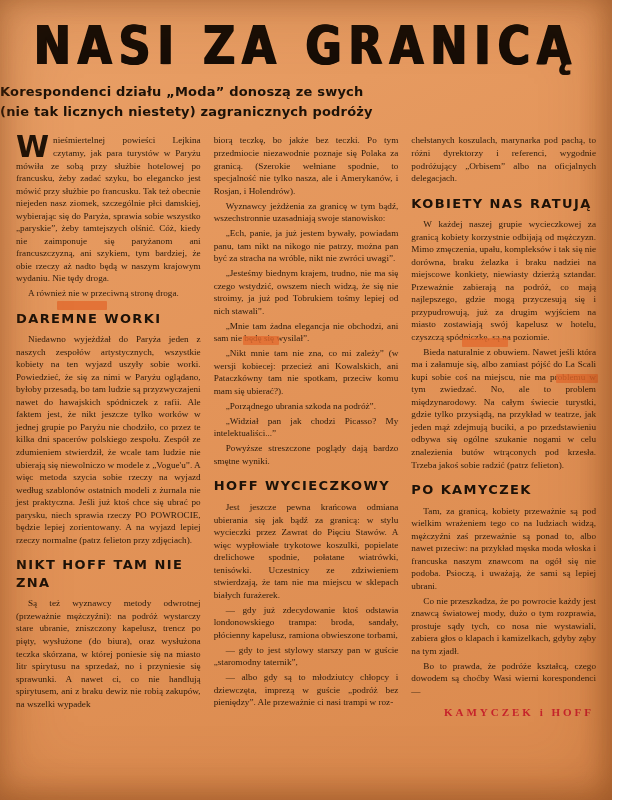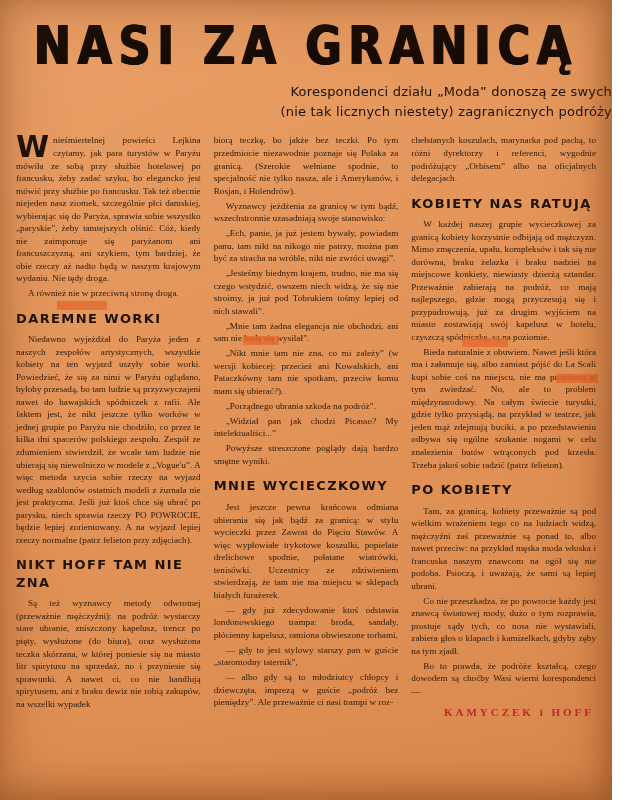--- a/index.html
+++ b/index.html
@@ -27,23 +27,23 @@
     font-size: 44px;
     line-height: 1.05;
     letter-spacing: 7px;
     color: #160d06;
     transform: scaleY(1.22);
     transform-origin: top center;
     text-shadow: 1px 0 0 #160d06, -1px 0 0 #160d06;
     white-space: nowrap;
   }
   .subtitle {
-    text-align: right;
+    text-align: left;
     font-family: "DejaVu Sans", sans-serif;
-    font-weight: normal;
+    font-weight: bold;
     font-size: 13px;
     line-height: 1.55;
     letter-spacing: .2px;
     color: #1d1208;
     margin-top: 18px;
   }
   .columns {
     display: flex;
     gap: 13px;
     padding: 12px 16px 0 16px;
@@ -127,33 +127,33 @@
     <div class="col">
       <p class="para flush">biorą teczkę, bo jakże bez teczki. Po tym przedmiocie niezawodnie poznaje się Polaka za granicą. (Szerokie wełniane spodnie, to specjalność nie tylko nasza, ale i Amerykanów, i Rosjan, i Holendrów).</p>
       <p class="para">Wyznawcy jeżdżenia za granicę w tym bądź, wszechstronnie uzasadniają swoje stanowisko:</p>
       <p class="para">„Ech, panie, ja już jestem bywały, powiadam panu, tam nikt na nikogo nie patrzy, można pan być za stracha na wróble, nikt nie zwróci uwagi”.</p>
       <p class="para">„Jesteśmy biednym krajem, trudno, nie ma się czego wstydzić, owszem niech widzą, że się nie stroimy, ja już pod Tobrukiem tośmy lepiej od nich stawali”.</p>
       <p class="para">„Mnie tam żadna elegancja nie obchodzi, ani sam nie będę się wysilał”.</p>
       <p class="para">„Nikt mnie tam nie zna, co mi zależy” (w wersji kobiecej: przecież ani Kowalskich, ani Pataczkówny tam nie spotkam, przeciw komu mam się ubierać?).</p>
       <p class="para">„Porządnego ubrania szkoda na podróż”.</p>
       <p class="para">„Widział pan jak chodzi Picasso? My intelektualiści...”</p>
       <p class="para">Powyższe streszczone poglądy dają bardzo smętne wyniki.</p>
-      <h2 class="head">MNIE WYCIECZKOWY</h2>
+      <h2 class="head">HOFF WYCIECZKOWY</h2>
       <p class="para">Jest jeszcze pewna krańcowa odmiana ubierania się jak bądź za granicą: w stylu wycieczki przez Zawrat do Pięciu Stawów. A więc wypłowiałe trykotowe koszulki, popielate drelichowe spodnie, połatane wiatrówki, tenisówki. Uczestnicy ze zdziwieniem stwierdzają, że tam nie ma miejscu w sklepach białych furażerek.</p>
       <p class="para">— gdy już zdecydowanie ktoś odstawia londonowskiego trampa: broda, sandały, płócienny kapelusz, ramiona obwieszone torbami,</p>
       <p class="para">— gdy to jest stylowy starszy pan w guście „staromodny taternik”,</p>
       <p class="para">— albo gdy są to młodziutcy chłopcy i dziewczęta, imprezą w guście „podróż bez pieniędzy”. Ale przeważnie ci nasi trampi w roz-</p>
     </div>
 
     <div class="col">
       <p class="para flush">chełstanych koszulach, marynarka pod pachą, to różni dyrektorzy i referenci, wygodnie podróżujący „Orbisem” albo na oficjalnych delegacjach.</p>
       <h2 class="head">KOBIETY NAS RATUJĄ</h2>
       <p class="para">W każdej naszej grupie wycieczkowej za granicą kobiety korzystnie odbijają od mężczyzn. Mimo zmęczenia, upału, kompleksów i tak się nie dorówna, braku żelazka i braku nadziei na miejscowe konkiety, niewiasty dzierżą sztandar. Przeważnie zabierają na podróż, co mają najlepszego, gdzie mogą przyczesują się i przypudrowują, już za drugim wyjściem na miasto zostawiają swój kapelusz w hotelu, czyszczą spódniczkę, są na poziomie.</p>
       <p class="para">Bieda naturalnie z obuwiem. Nawet jeśli która ma i załamuje się, albo zamiast pójść do La Scali kupi sobie coś na miejscu, nie ma problemu w tym zwiedzać. No, ale to problem międzynarodowy. Na całym świecie turystki, gdzie tylko przysiądą, na przykład w teatrze, jak jeden mąż zdejmują buciki, a po przedstawieniu odbywa się ogólne szukanie nogami w celu znalezienia butów wtrąconych pod krzesła. Trzeba jakoś sobie radzić (patrz felieton).</p>
-      <h2 class="head">PO KOBIETY</h2>
+      <h2 class="head">PO KAMYCZEK</h2>
       <p class="para">Tam, za granicą, kobiety przeważnie są pod wielkim wrażeniem tego co na ludziach widzą, mężczyźni zaś przeważnie są ponad to, albo nawet przeciw: na przykład męska moda włoska i francuska naszym znawcom na ogół się nie podoba. Psioczą, i uważają, że sami są lepiej ubrani.</p>
       <p class="para">Co nie przeszkadza, że po powrocie każdy jest znawcą światowej mody, dużo o tym rozprawia, prostuje sądy tych, co nosa nie wystawiali, zabiera głos o klapach i kamizelkach, gdyby zęby na tym zjadł.</p>
       <p class="para">Bo to prawda, że podróże kształcą, czego dowodem są choćby Wasi wierni korespondenci —</p>
       <div class="signature">KAMYCZEK i HOFF</div>
     </div>
 
   </div>
 
   <div class="redaction r1"></div>
   <div class="redaction r2"></div>

